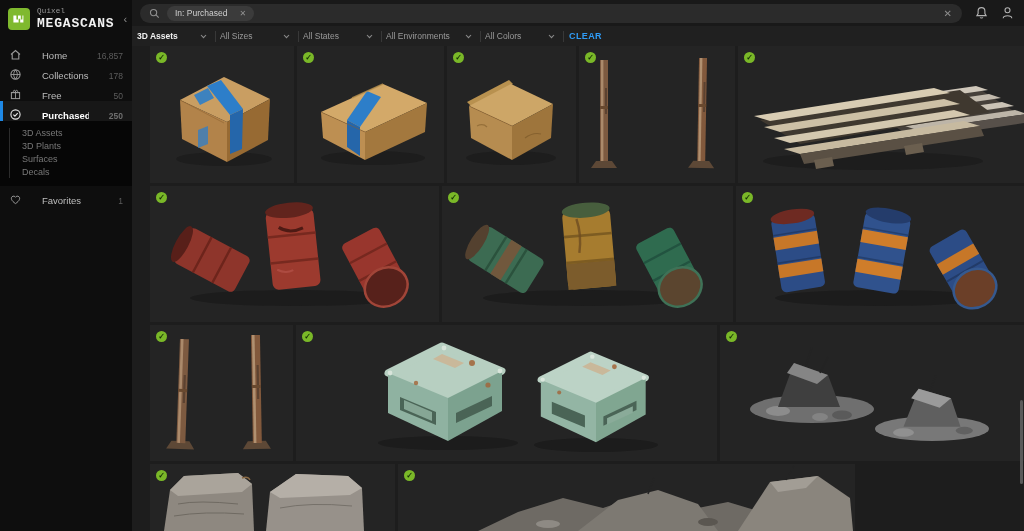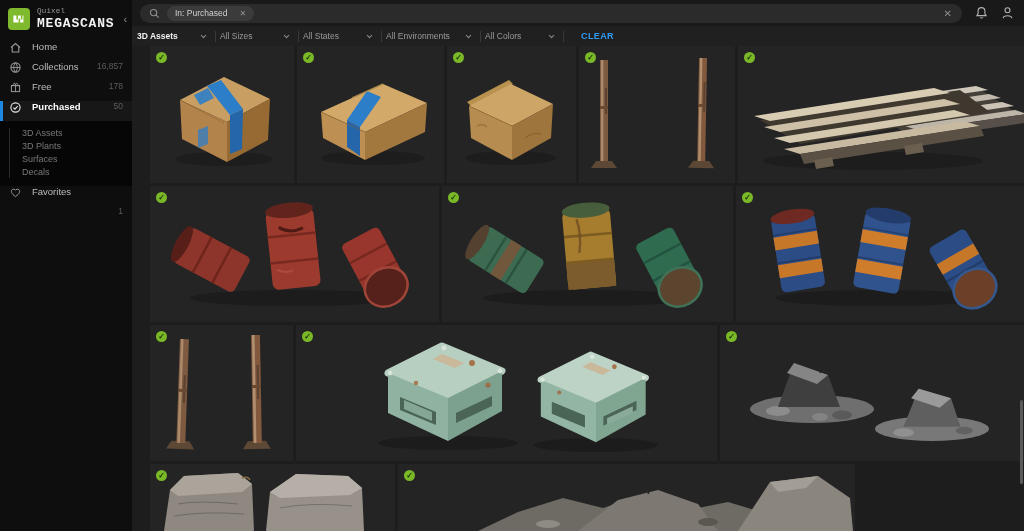--- a/index.html
+++ b/index.html
@@ -9,21 +9,21 @@
 
   
   #sidebar{position:absolute;left:0;top:0;width:132px;height:531px;background:#0e0e0e;z-index:5;}
   .logo-row{display:flex;align-items:center;gap:7px;padding:7px 8px 6px 8px;height:24px;}
   .logo-mark{width:22px;height:22px;border-radius:4px;background:#7fb92e;display:flex;align-items:center;justify-content:center;flex:0 0 auto;}
   .brand{line-height:1;font-family:Liberation Mono, monospace;}
   .brand .b-top{font-size:7.5px;color:#9a9a9a;letter-spacing:.2px;}
   .brand .b-bot{font-size:13px;color:#f2f2f2;font-weight:bold;letter-spacing:.8px;margin-top:1px;}
   .collapse{margin-left:auto;color:#8a8a8a;font-size:11px;cursor:pointer;padding:0 2px;}
   .nav{margin-top:4px;}
-  .nav-item{display:flex;align-items:flex-start;gap:10px;height:20px;padding:0 9px;color:#bdbdbd;font-size:9.5px;cursor:pointer;}
+  .nav-item{display:flex;align-items:flex-end;gap:20px;height:20px;padding:0 9px;color:#bdbdbd;font-size:9.5px;cursor:pointer;}
   .nav-item .nlabel{flex:1;white-space:nowrap;overflow:hidden;}
   .nav-item .ncount{font-size:8.5px;color:#5d5d5d;margin-top:20px;}
   .nav-item.active{background:#171717;box-shadow:inset 3px 0 0 #1e88e5;color:#ffffff;font-weight:bold;}
   .nav-item.active .ncount{color:#6f6f6f;font-weight:bold;}
   .subnav{position:relative;background:#060606;padding:6px 0 7px 0;}
   .subnav .vline{position:absolute;left:9px;top:7px;bottom:8px;width:1px;background:#2c2c2c;}
   .sub-item{height:13px;line-height:13px;padding-left:22px;font-size:9px;color:#787878;cursor:pointer;white-space:nowrap;}
   .icon13{width:13px;height:13px;flex:0 0 auto;display:block;}
 
   
@@ -34,21 +34,21 @@
   .pill-input{flex:1;background:transparent;border:none;outline:none;color:#ddd;font-size:9px;font-family:"Liberation Sans",sans-serif;min-width:10px;}
   .pill-clear{color:#8d8d8d;font-size:10px;cursor:pointer;padding:0 1px;}
   .tb-icon{width:26px;display:flex;justify-content:center;cursor:pointer;flex:0 0 auto;}
   #topbar .right-icons{display:flex;align-items:center;margin-left:6px;margin-right:4px;}
 
   #filterbar{position:absolute;left:132px;top:26px;width:892px;height:20px;background:#202020;display:flex;align-items:center;padding-left:5px;box-sizing:border-box;z-index:4;}
   .fdrop{width:70px;display:flex;align-items:center;justify-content:space-between;padding:0 4px 0 0;cursor:pointer;flex:0 0 auto;}
   .fdrop .flabel{font-size:8.5px;color:#9a9a9a;white-space:nowrap;}
   .fdrop.active .flabel{color:#efefef;font-weight:bold;}
   .fsep{width:1px;height:11px;background:#383838;margin:0 4px;flex:0 0 auto;}
-  .fclear{font-size:9px;font-weight:bold;color:#2f9bf5;letter-spacing:.4px;margin-left:13px;cursor:pointer;}
+  .fclear{font-size:9px;font-weight:bold;color:#2f9bf5;letter-spacing:.4px;margin-left:1px;cursor:pointer;}
 
   
   .cell{position:absolute;background:#242424;overflow:hidden;cursor:pointer;}
   .cell svg{display:block;width:100%;height:100%;}
   .badge{position:absolute;left:6px;top:6px;width:11px;height:11px;border-radius:50%;background:#7ab828;
          color:#143005;font-size:8px;line-height:11px;text-align:center;font-weight:bold;}
   #scroll-thumb{position:absolute;right:1px;top:400px;width:3px;height:84px;background:#5a5a5a;border-radius:2px;z-index:6;cursor:pointer;}
 </style>
 </head>
 <body>

